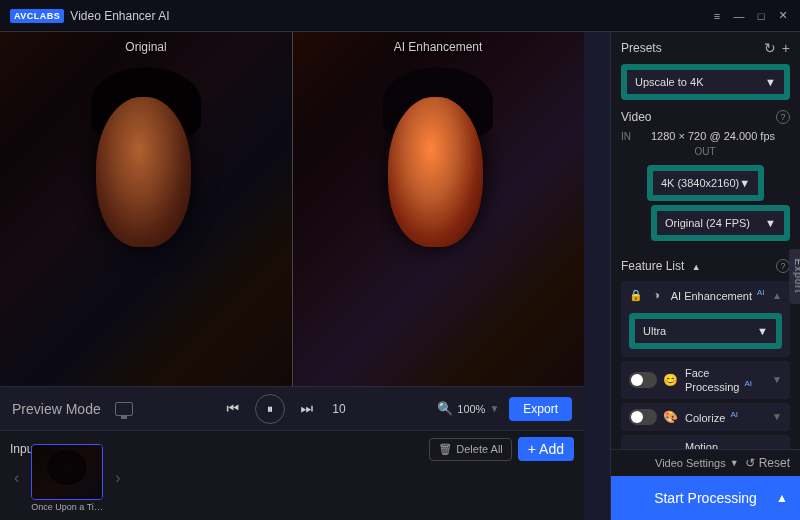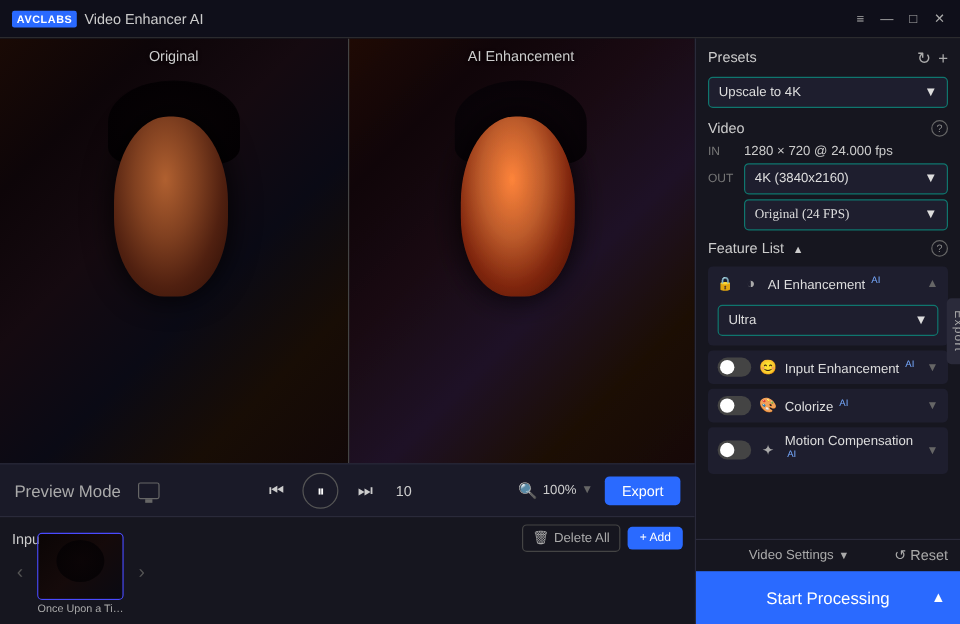--- a/index.html
+++ b/index.html
@@ -54,20 +54,21 @@
       justify-content: center;
       cursor: pointer;
       color: #aaa;
       font-size: 11px;
     }
 
     
     .main-container {
       display: flex;
       height: 488px;
+      gap: 26px;
     }
 
     
     .left-panel {
       flex: 1;
       display: flex;
       flex-direction: column;
       background: #111118;
       position: relative;
     }
@@ -229,21 +230,21 @@
       border: 1px solid #444;
       border-radius: 4px;
       background: transparent;
     }
 
     .add-btn {
       display: flex;
       align-items: center;
       gap: 4px;
       color: white;
-      font-size: 10px;
+      font-size: 14px;
       cursor: pointer;
       padding: 4px 10px;
       border: none;
       border-radius: 4px;
       background: #2a6aff;
     }
 
     .thumbnail-item {
       width: 72px;
       height: 56px;
@@ -280,21 +281,21 @@
 
     .input-scroll-btn {
       color: #555;
       font-size: 16px;
       cursor: pointer;
       padding: 0 4px;
     }
 
     
     .right-panel {
-      width: 221px;
+      width: 190px;
       background: #16161f;
       border-left: 1px solid #2a2a3a;
       display: flex;
       flex-direction: column;
       overflow: hidden;
       position: relative;
     }
 
     
     .export-tab {
@@ -345,21 +346,21 @@
       cursor: pointer;
       font-size: 14px;
       display: flex;
       align-items: center;
       justify-content: center;
     }
 
     .select-dropdown {
       width: 100%;
       background: #1e1e2e;
-      border: 1px solid #0f766e;
+      border: 6px solid #0f766e;
       color: #ddd;
       padding: 6px 8px;
       border-radius: 4px;
       font-size: 11px;
       cursor: pointer;
       display: flex;
       align-items: center;
       justify-content: space-between;
       margin-bottom: 10px;
     }
@@ -699,28 +700,28 @@
 
       <div class="video-section">
         <div class="video-section-header">
           <span class="section-title">Video</span>
           <div class="help-icon">?</div>
         </div>
         <div class="video-info-row">
           <span class="info-label">IN</span>
           <span class="info-value">1280 × 720 @ 24.000 fps</span>
         </div>
-        <div class="video-info-row" style="margin-bottom:4px;">
+        <div class="video-info-row" style="margin-bottom:4px;flex-direction:column;">
           <span class="info-label">OUT</span>
           <div class="select-dropdown" style="margin-bottom:0;width:auto;flex:1;">
             <span>4K (3840x2160)</span>
             <span>▼</span>
           </div>
         </div>
-        <div style="display:flex;margin-bottom:8px;font-family:Liberation Serif, serif;">
+        <div style="display:flex;margin-bottom:18px;">
           <span style="width:30px;"></span>
           <div class="select-dropdown" style="margin-bottom:0;flex:1;">
             <span>Original (24 FPS)</span>
             <span>▼</span>
           </div>
         </div>
       </div>
 
       <div class="feature-list-header">
         <span class="section-title">
@@ -746,21 +747,21 @@
             <span>▼</span>
           </div>
         </div>
       </div>
 
       <div class="feature-item">
         <div class="feature-item-header">
           <div class="toggle-switch off"></div>
           <div class="feature-icon">😊</div>
           <span class="feature-name">
-            <span>Input Enhancement</span>
+            <span>Face Processing</span>
             <span class="ai-badge">AI</span>
           </span>
           <span class="feature-expand">▼</span>
         </div>
       </div>
 
       <div class="feature-item">
         <div class="feature-item-header">
           <div class="toggle-switch off"></div>
           <div class="feature-icon">🎨</div>

